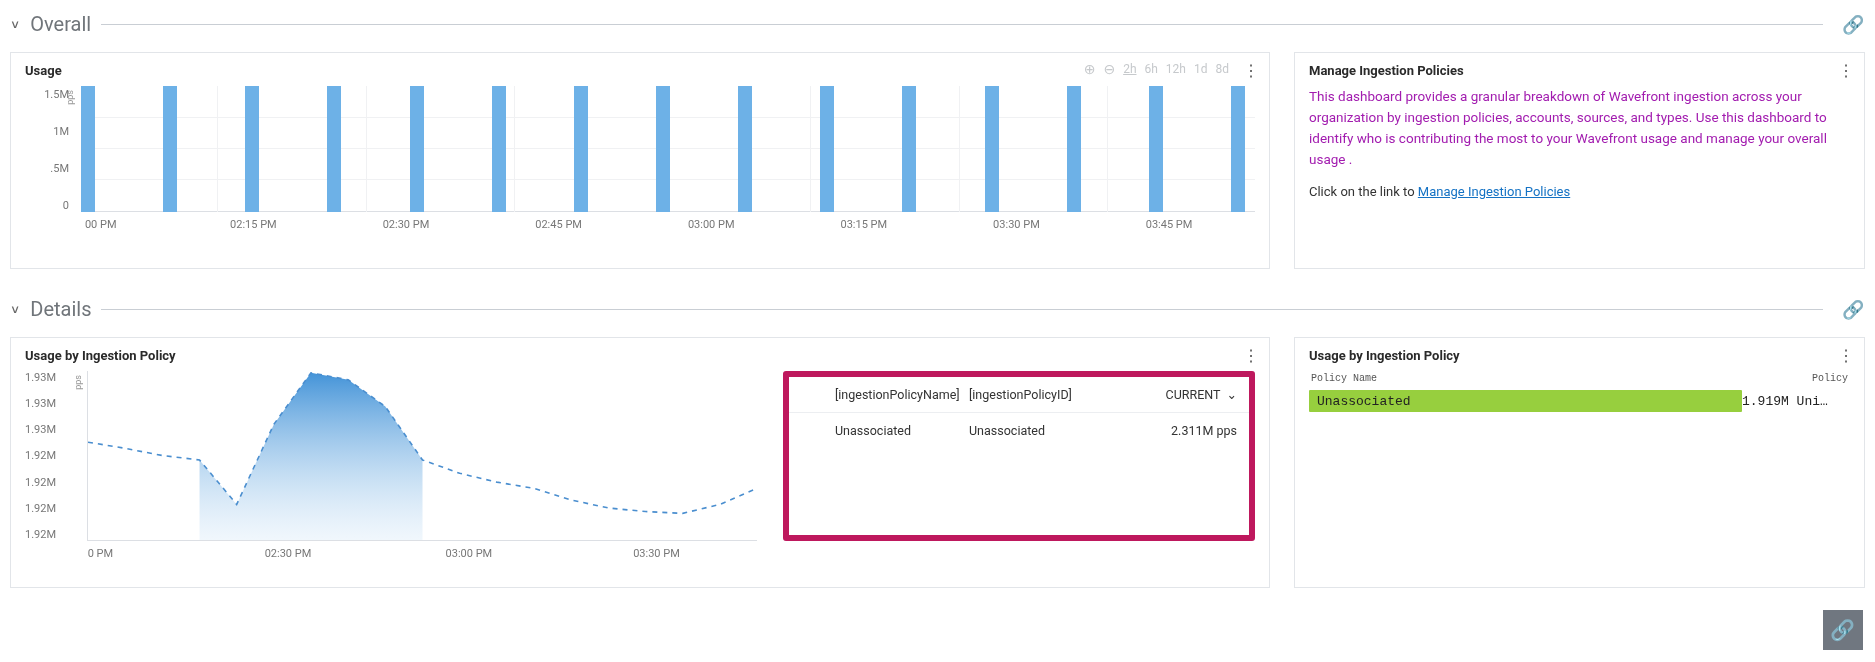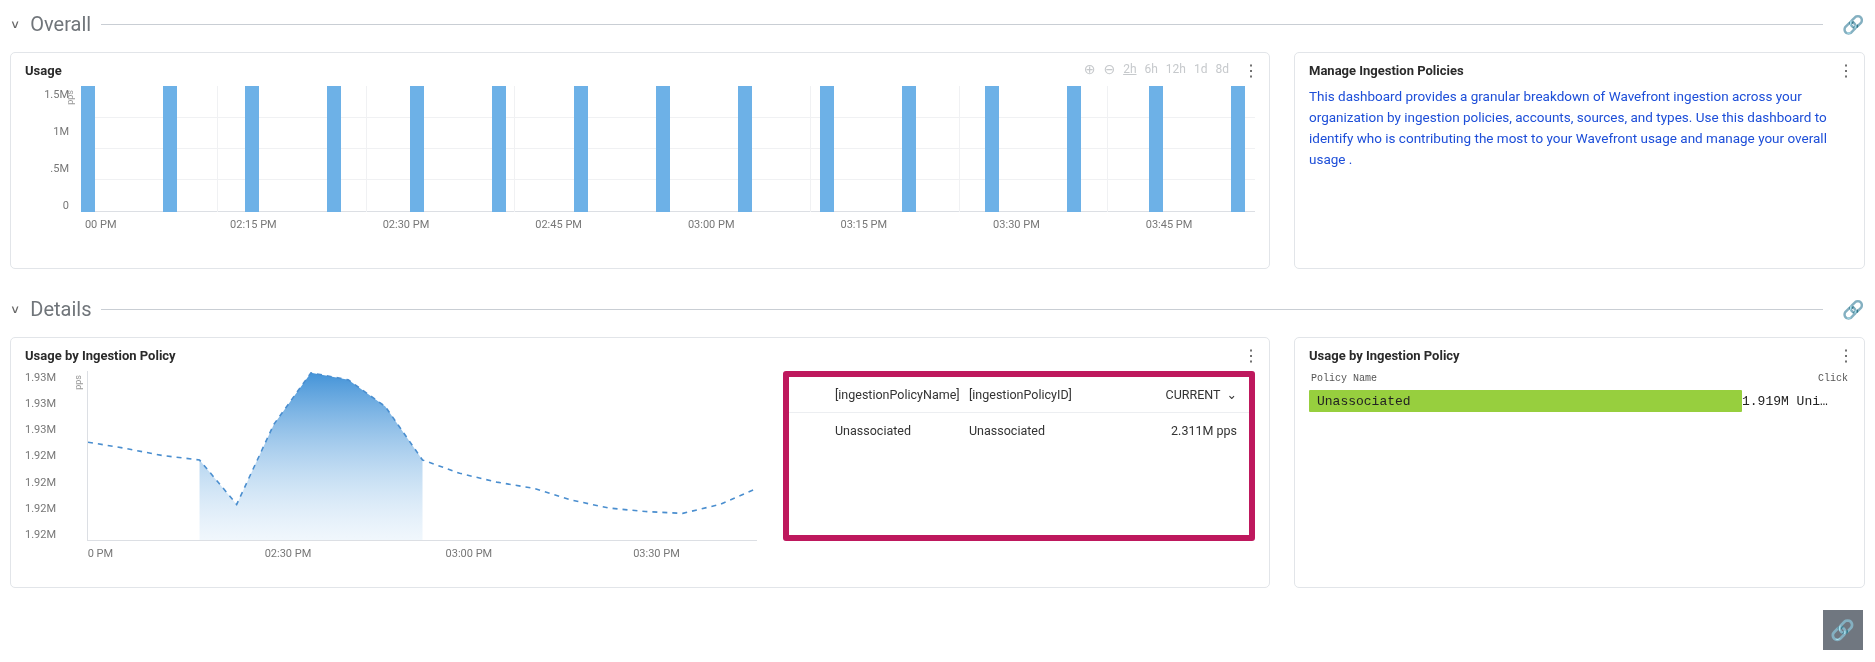--- a/index.html
+++ b/index.html
@@ -39,21 +39,21 @@
   }
 
   
   .row {
     display: flex;
     gap: 24px;
     margin-bottom: 28px;
   }
   .card {
     border: 1px solid #e2e5e9;
-    border-radius: 5px;
+    border-radius: 0;
     background: #fff;
     position: relative;
     padding: 10px 14px 12px 14px;
   }
   .card-title {
     font-weight: 700;
     font-size: 13px;
     color: #2a2a2a;
     margin-bottom: 8px;
   }
@@ -153,21 +153,21 @@
     height: 20px;
     font-size: 11px;
     color: #777;
   }
   .bar-xaxis span { position: absolute; transform: translateX(-50%); white-space: nowrap; margin-left: 8px; }
 
   
   .info-text {
     font-size: 13.5px;
     line-height: 1.55;
-    color: #1d4ed8;
+    color: #a21caf;
     margin-bottom: 14px;
   }
   .info-link a { color: #1472c4; text-decoration: underline; }
 
   
   .details-left { flex: 0 0 1260px; display: flex; flex-direction: column; padding-bottom: 16px; }
   .details-right { flex: 1; }
 
   .details-body {
     display: flex;
@@ -365,20 +365,23 @@
           <span style="left:92%">03:45 PM</span>
         </div>
       </div>
     </div>
   </div>
 
   <div class="card overall-right">
     <div class="card-title">Manage Ingestion Policies</div>
     <div class="card-menu">⋮</div>
     <p class="info-text">This dashboard provides a granular breakdown of Wavefront ingestion across your organization by ingestion policies, accounts, sources, and types. Use this dashboard to identify who is contributing the most to your Wavefront usage and manage your overall usage .</p>
+    <p class="info-link">
+      <span>Click on the link to </span><a href="#">Manage Ingestion Policies</a>
+    </p>
   </div>
 </div>
 
 <div class="section-header">
   <span class="chev">∨</span>
   <span class="section-title">Details</span>
   <div class="section-line"></div>
   <span class="section-link-icon">🔗</span>
 </div>
 
@@ -437,21 +440,21 @@
         </div>
       </div>
     </div>
   </div>
 
   <div class="card details-right">
     <div class="card-title">Usage by Ingestion Policy</div>
     <div class="card-menu">⋮</div>
     <div class="kv-head">
       <span>Policy Name</span>
-      <span>Click</span>
+      <span>Policy</span>
     </div>
     <div class="kv-row">
       <div class="kv-bar">
         <span>Unassociated</span>
       </div>
       <div class="kv-val">1.919M Uni…</div>
     </div>
   </div>
 </div>
 

